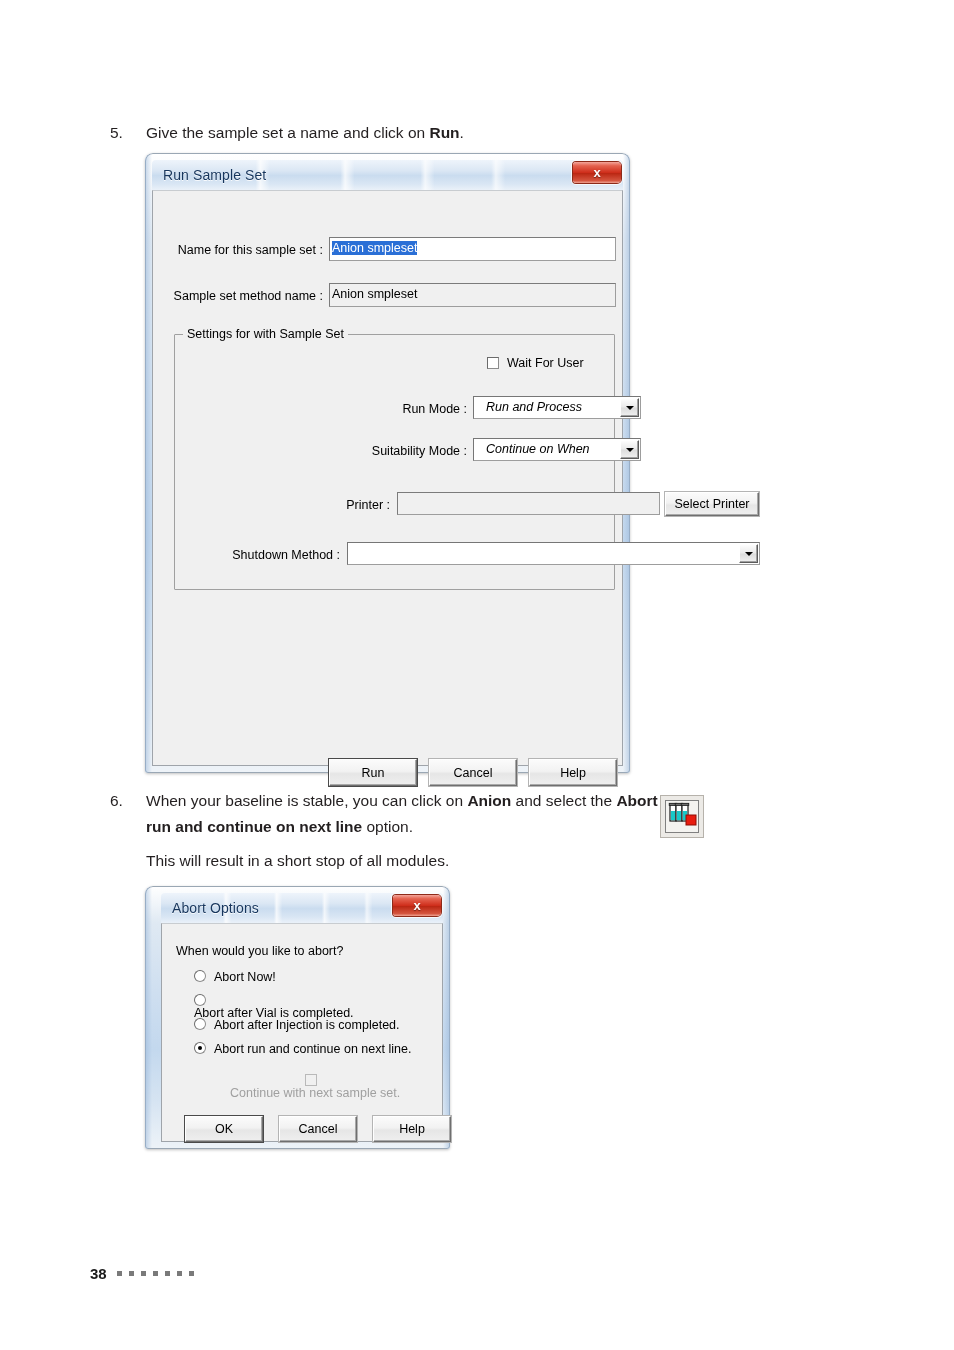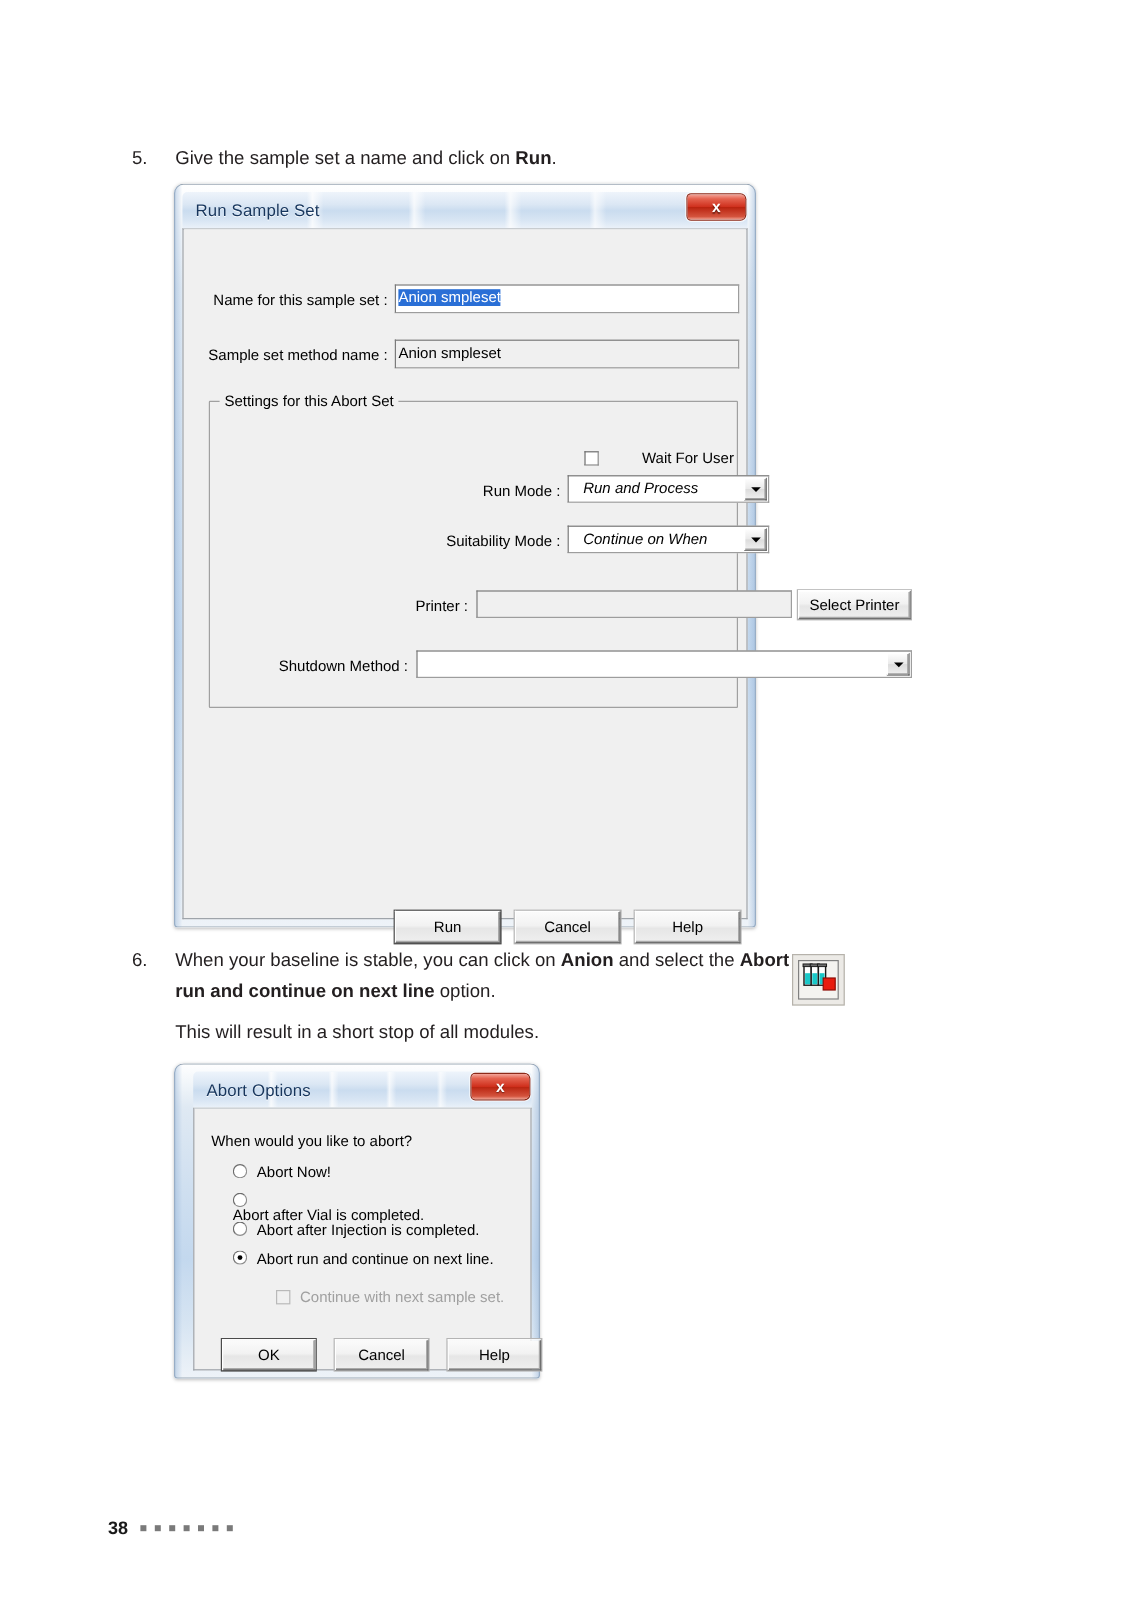--- a/index.html
+++ b/index.html
@@ -344,23 +344,23 @@
     <div class="textbox" style="left:176px; top:46px; width:287px; height:24px;">
       <span class="sel">Anion smpleset</span>
     </div>
 
     <div class="lbl right" style="left:10px; top:98px; width:160px;">Sample set method name :</div>
     <div class="textbox readonly" style="left:176px; top:92px; width:287px; height:24px;">
       <span>Anion smpleset</span>
     </div>
 
     <div class="groupbox" style="left:21px; top:143px; width:441px; height:256px;">
-      <div class="gb-title">Settings for this Abort Set</div>
-
-      <div class="checkbox" style="left:312px; top:40px;gap:28px;">
+      <div class="gb-title">Settings for with Sample Set</div>
+
+      <div class="checkbox" style="left:312px; top:21px;">
         <span class="bx"></span>
         <span>Wait For User</span>
       </div>
 
       <div class="lbl right" style="left:60px; top:67px; width:232px;">Run Mode :</div>
       <div class="combo" style="left:298px; top:61px; width:168px; height:23px;">
         <span>Run and Process</span>
         <span class="arrowbtn">
             <span class="tri"></span>
           </span>
@@ -450,21 +450,21 @@
     <div class="radio" style="left:32px; top:94px;">
       <span class="rd"></span>
       <span>Abort after Injection is completed.</span>
     </div>
 
     <div class="radio checked" style="left:32px; top:118px;">
       <span class="rd"></span>
       <span>Abort run and continue on next line.</span>
     </div>
 
-    <div class="checkbox disabled" style="left:68px; top:150px;">
+    <div class="checkbox disabled" style="left:68px; top:150px;flex-direction:column;">
       <span class="bx"></span>
       <span>Continue with next sample set.</span>
     </div>
 
     <div class="btn default" style="left:23px; top:192px; width:78px; height:26px;">OK</div>
     <div class="btn" style="left:117px; top:192px; width:78px; height:26px;">Cancel</div>
     <div class="btn" style="left:211px; top:192px; width:78px; height:26px;">Help</div>
   </div>
 </div>
 

